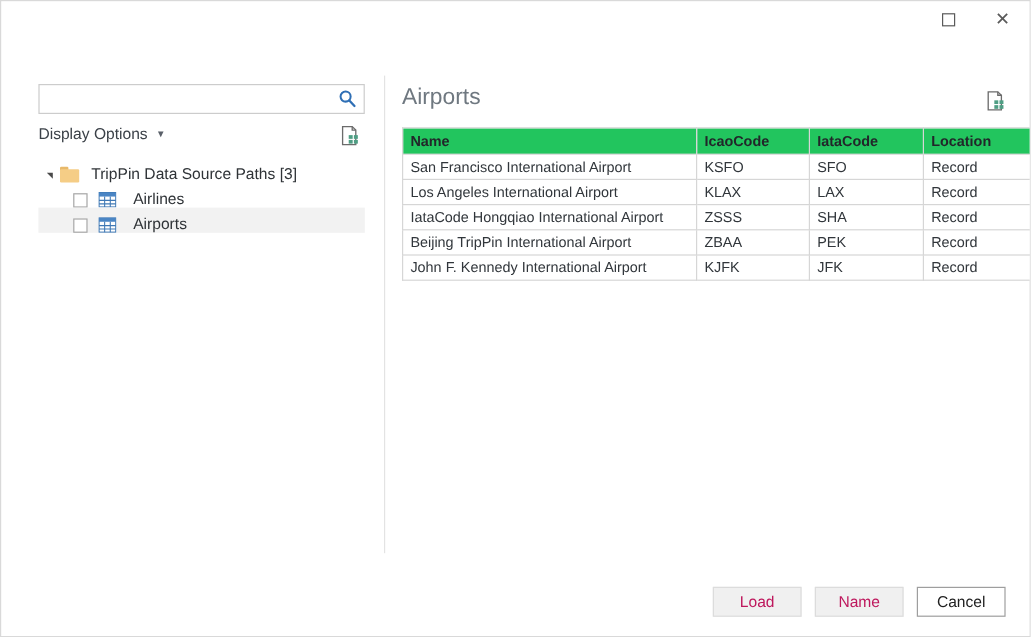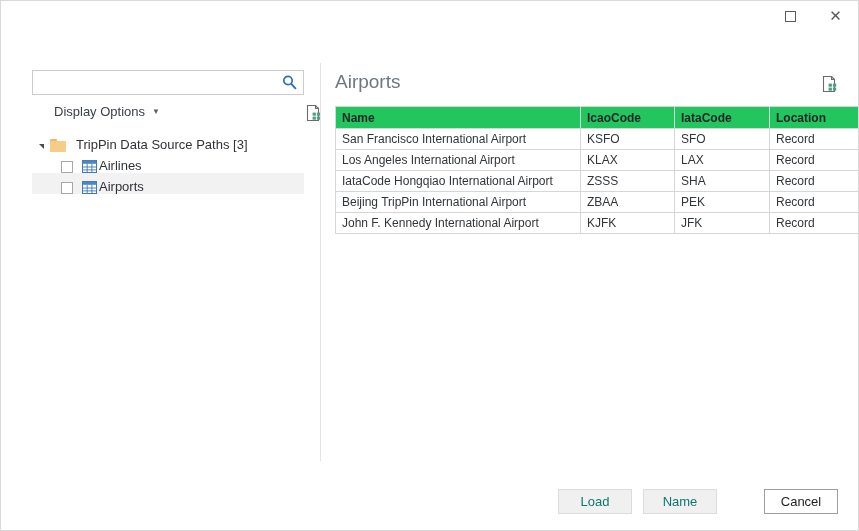--- a/index.html
+++ b/index.html
@@ -98,21 +98,20 @@
     top: 4px;
     width: 17px;
     height: 17px;
     pointer-events: none;
   }
   #options-row {
     position: relative;
     margin-top: 8px;
     width: 272px;
     height: 22px;
-    margin-left: 22px;
   }
   #display-options {
     position: absolute;
     left: 0;
     top: 1px;
     font-size: 13px;
     color: #3b4148;
     cursor: default;
     white-space: nowrap;
   }
@@ -201,21 +200,21 @@
     background: #ffffff;
     flex: 0 0 auto;
   }
   .grid-icon {
     width: 15px;
     height: 13px;
     margin-left: 9px;
     flex: 0 0 auto;
   }
   .tree-label {
-    margin-left: 2px;
+    margin-left: 14px;
     white-space: nowrap;
   }
   .tree-row.group .tree-label { margin-left: 10px; }
 
   
   #divider {
     position: absolute;
     left: 319px;
     top: 62px;
     width: 1px;
@@ -297,23 +296,23 @@
     text-align: center;
     border: 1px solid #cfcfcf;
     background: #ffffff;
     color: #1f1f1f;
     cursor: default;
     padding: 0;
   }
   .dlg-btn.disabled {
     background: #f0f0f0;
     border-color: #dcdcdc;
-    color: #0f766e;
-  }
-  .dlg-btn.default { border-color: #9e9e9e; margin-left: 36px; }
+    color: #be185d;
+  }
+  .dlg-btn.default { border-color: #9e9e9e; }
 </style>
 </head>
 <body>
 
 <div id="window">
 
   <div id="titlebar">
     <div id="win-controls">
       <button class="win-btn">
         <span class="maximize-glyph"></span>

